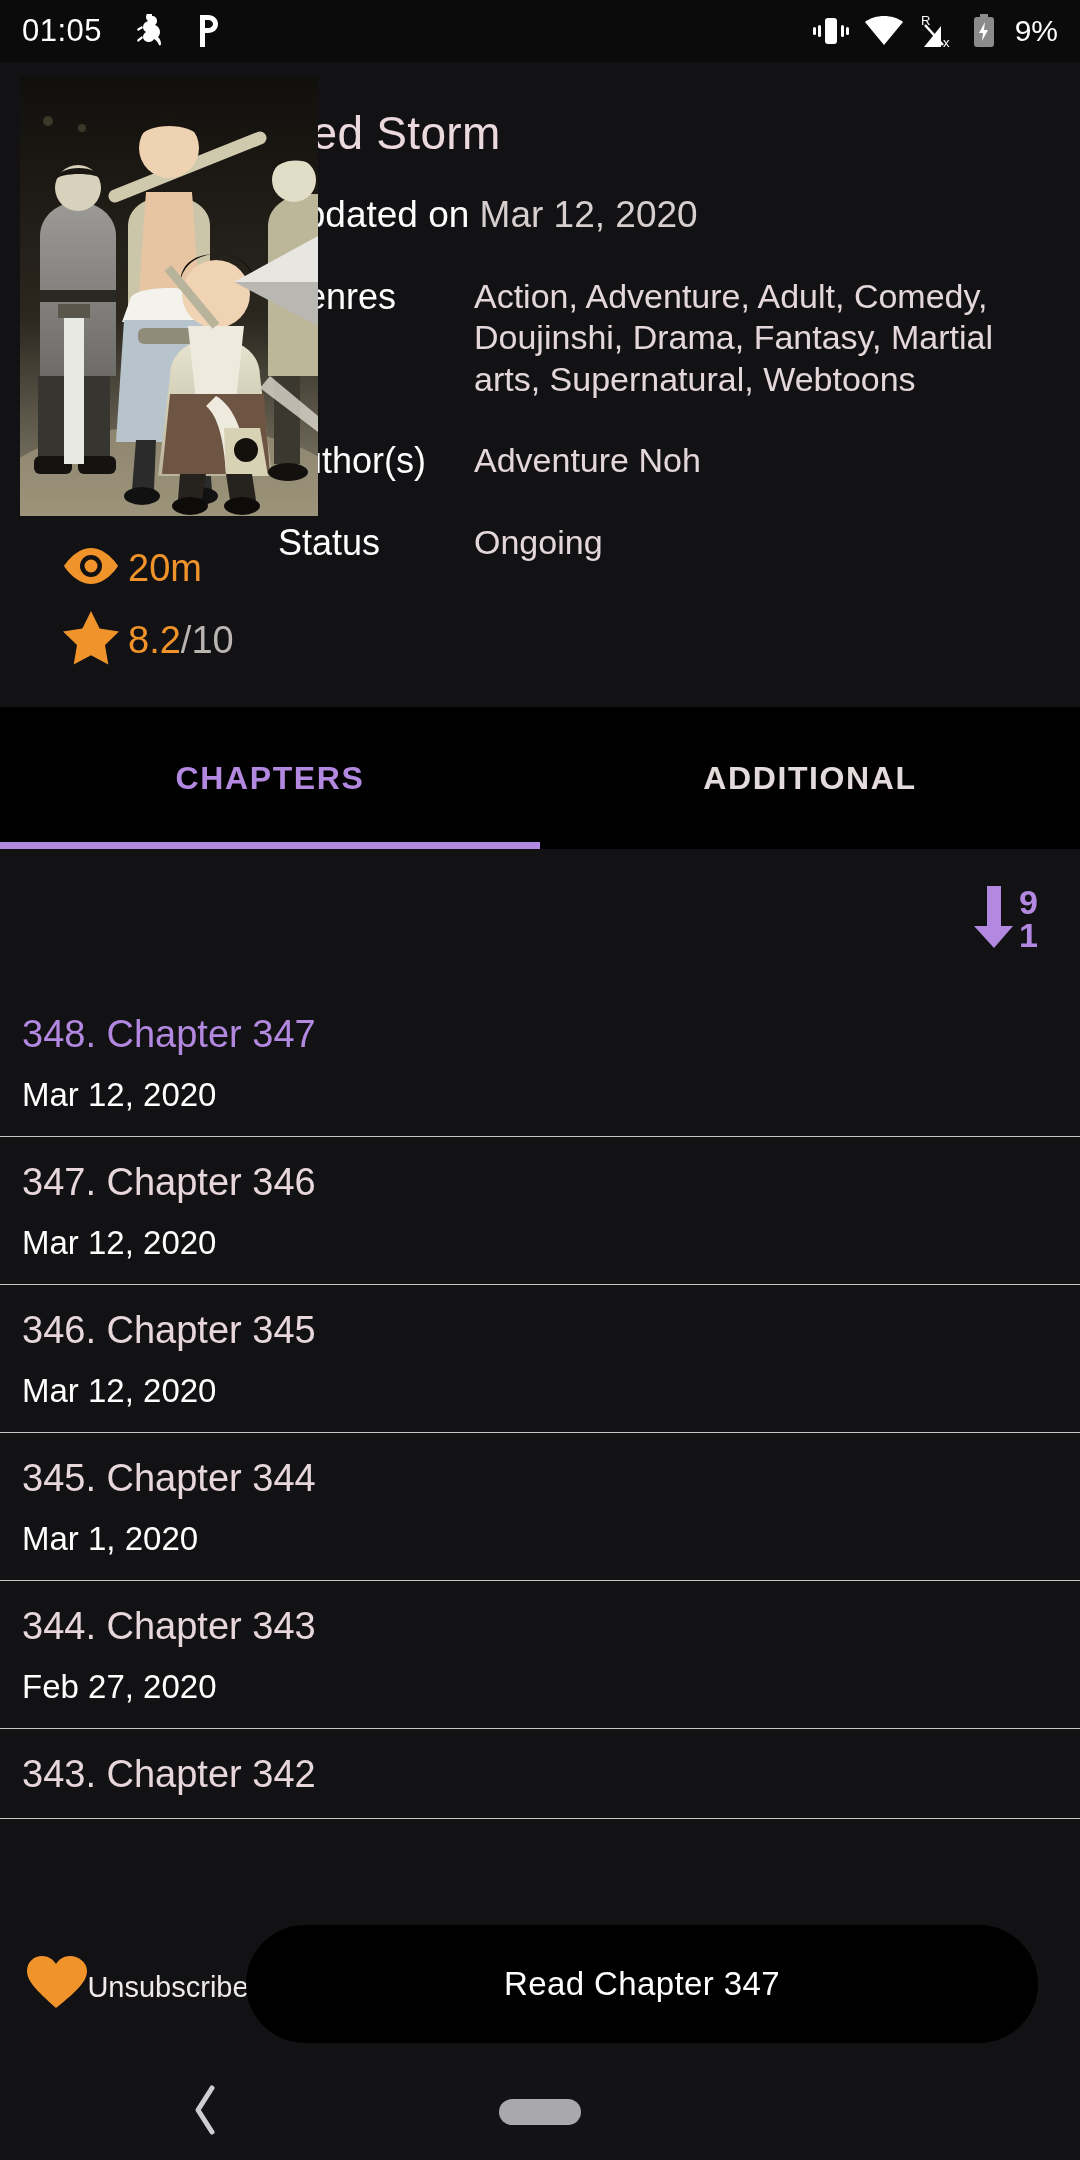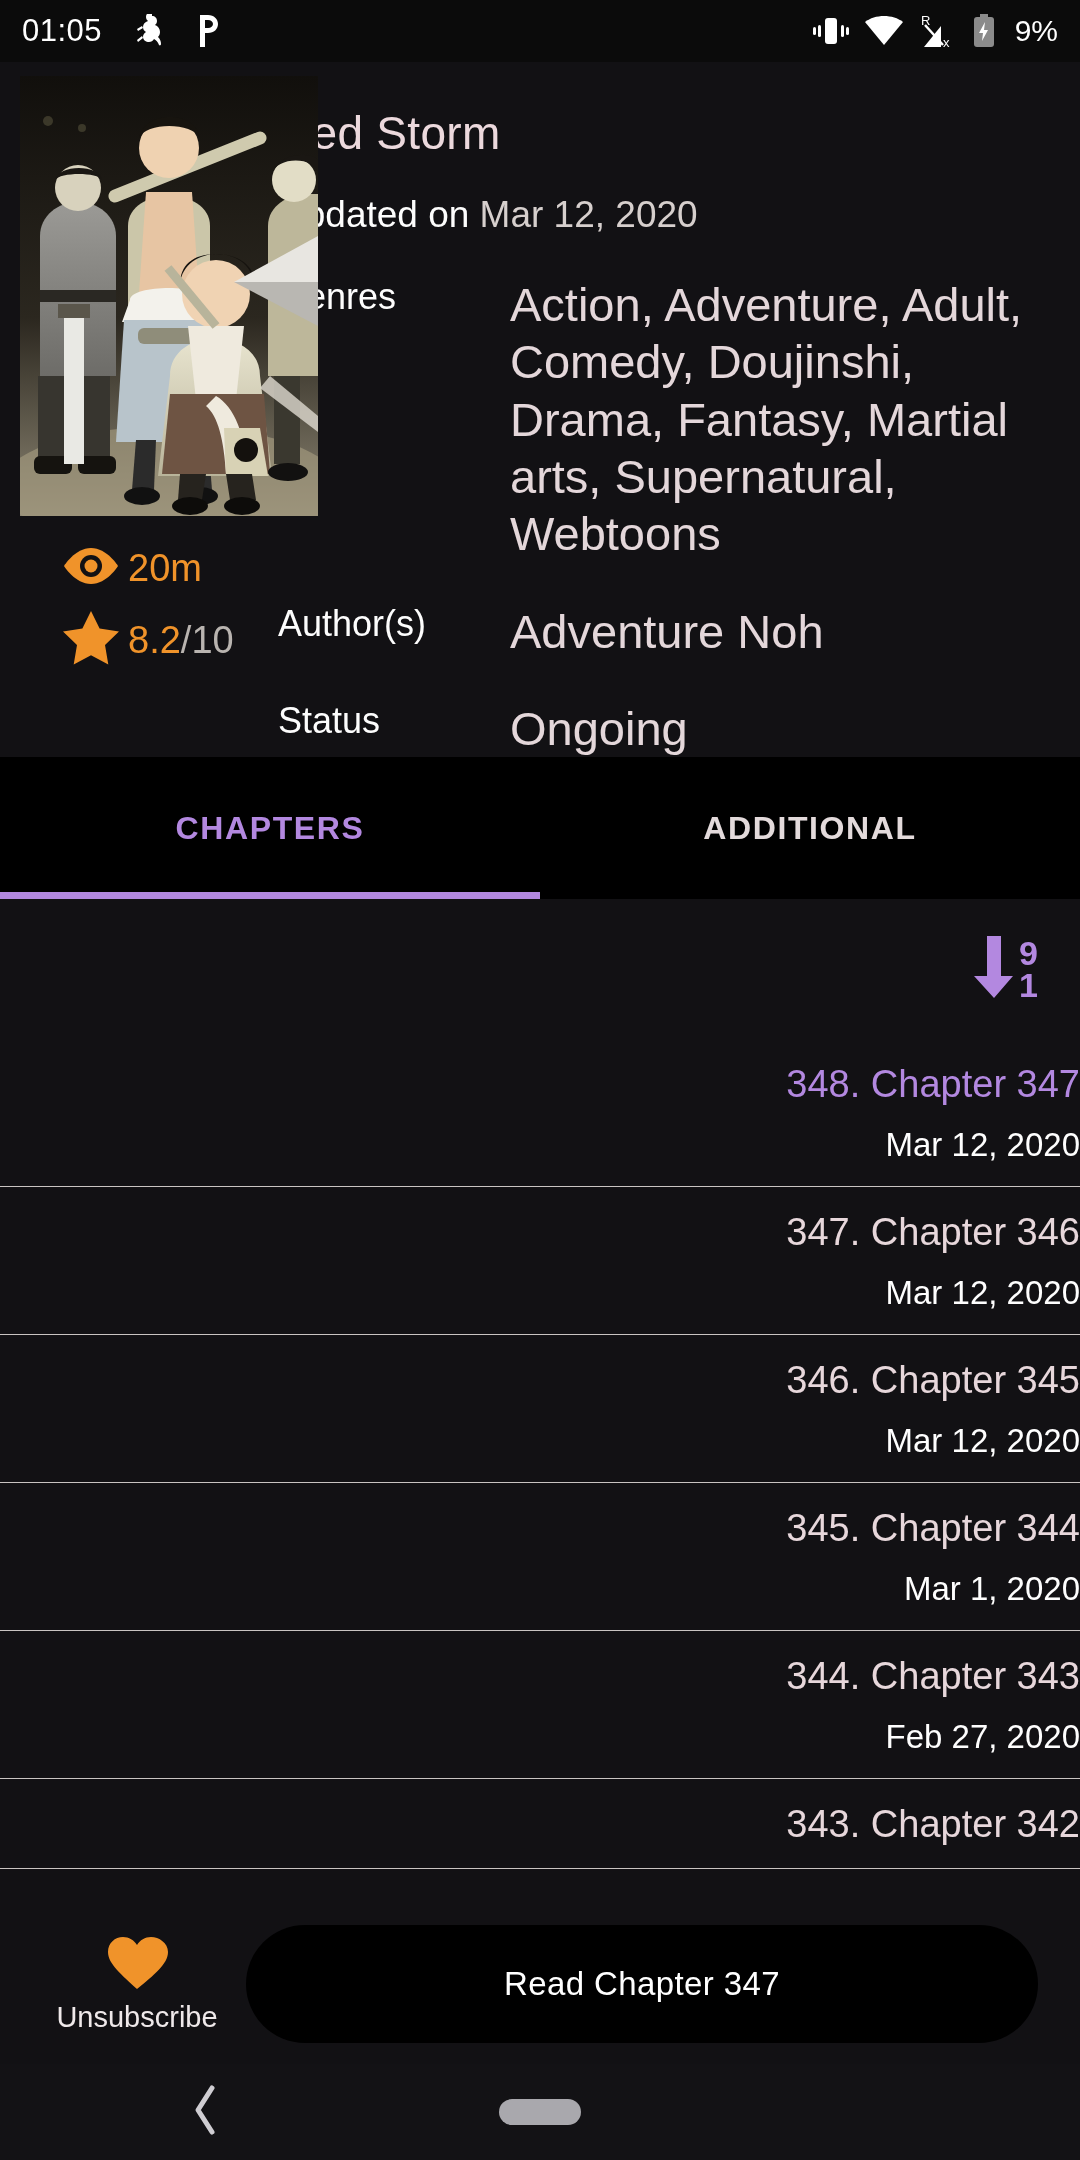--- a/index.html
+++ b/index.html
@@ -42,21 +42,21 @@
   .stat-val .den { color:#b9b4b0; }
 
   .info-col { flex:1; padding:30px 30px 0 28px; }
   .title {
     font-size:46px; color:#ecd9dd; font-weight:400; letter-spacing:0.3px;
   }
   .updated { margin-top:34px; font-size:37px; color:#fdfdfd; }
   .updated .date { color:#d6cfcd; }
   .kv { display:flex; margin-top:40px; }
   .kv .k { width:196px; flex:0 0 196px; font-size:36px; color:#fdfdfd; }
-  .kv .v { font-size:47px; color:#e4d7da; line-height:1.22;margin-left:36px; }
+  .kv .v { font-size:34px; color:#e4d7da; line-height:1.22; }
 
   
   .tabs {
     flex:0 0 142px; background:#000; display:flex; position:relative;
   }
   .tab {
     flex:1; display:flex; align-items:center; justify-content:center;
     font-size:32px; font-weight:700; letter-spacing:1.6px;
   }
   .tab.active { color:#b388e0; }
@@ -66,33 +66,33 @@
   }
 
   
   .chapters { flex:1; background:#121114; display:flex; flex-direction:column; position:relative; }
   .sortbar { height:140px; flex:0 0 140px; display:flex; align-items:center; justify-content:flex-end; padding-right:42px; }
   .sort-btn { display:flex; align-items:center; gap:4px; }
   .sort-digits { display:flex; flex-direction:column; font-size:34px; color:#b388e0; line-height:0.96; font-weight:700; }
 
   .list { flex:1; }
   .row {
-    padding:24px 0 22px 22px; border-bottom:1px solid #c9c4c2;text-align:right;
+    padding:24px 0 22px 22px; border-bottom:1px solid #c9c4c2;
   }
   .row .ctitle { font-size:38px; color:#e7d7db; }
   .row.current .ctitle { color:#b388e0; }
   .row .cdate { font-size:33px; color:#fefefe; margin-top:20px; }
 
   
   .bottombar {
     position:absolute; left:0; bottom:96px; width:1080px; height:160px;
     background:#121114; display:flex; align-items:center; padding:0 42px;
   }
   .subscribe {
-    width:190px; flex:0 0 190px; display:flex; flex-direction:column; align-items:center; justify-content:center;
+    width:190px; flex:0 0 190px; display:flex; flex-direction:row; align-items:center; justify-content:center;
   }
   .sub-label { font-size:29px; color:#efe9ea; margin-top:6px; }
   .read-btn {
     flex:1; height:118px; margin-left:14px;
     background:#000000; border-radius:62px;
     display:flex; align-items:center; justify-content:center;
     color:#fff; font-size:33px; letter-spacing:0.4px;
   }
 
   

